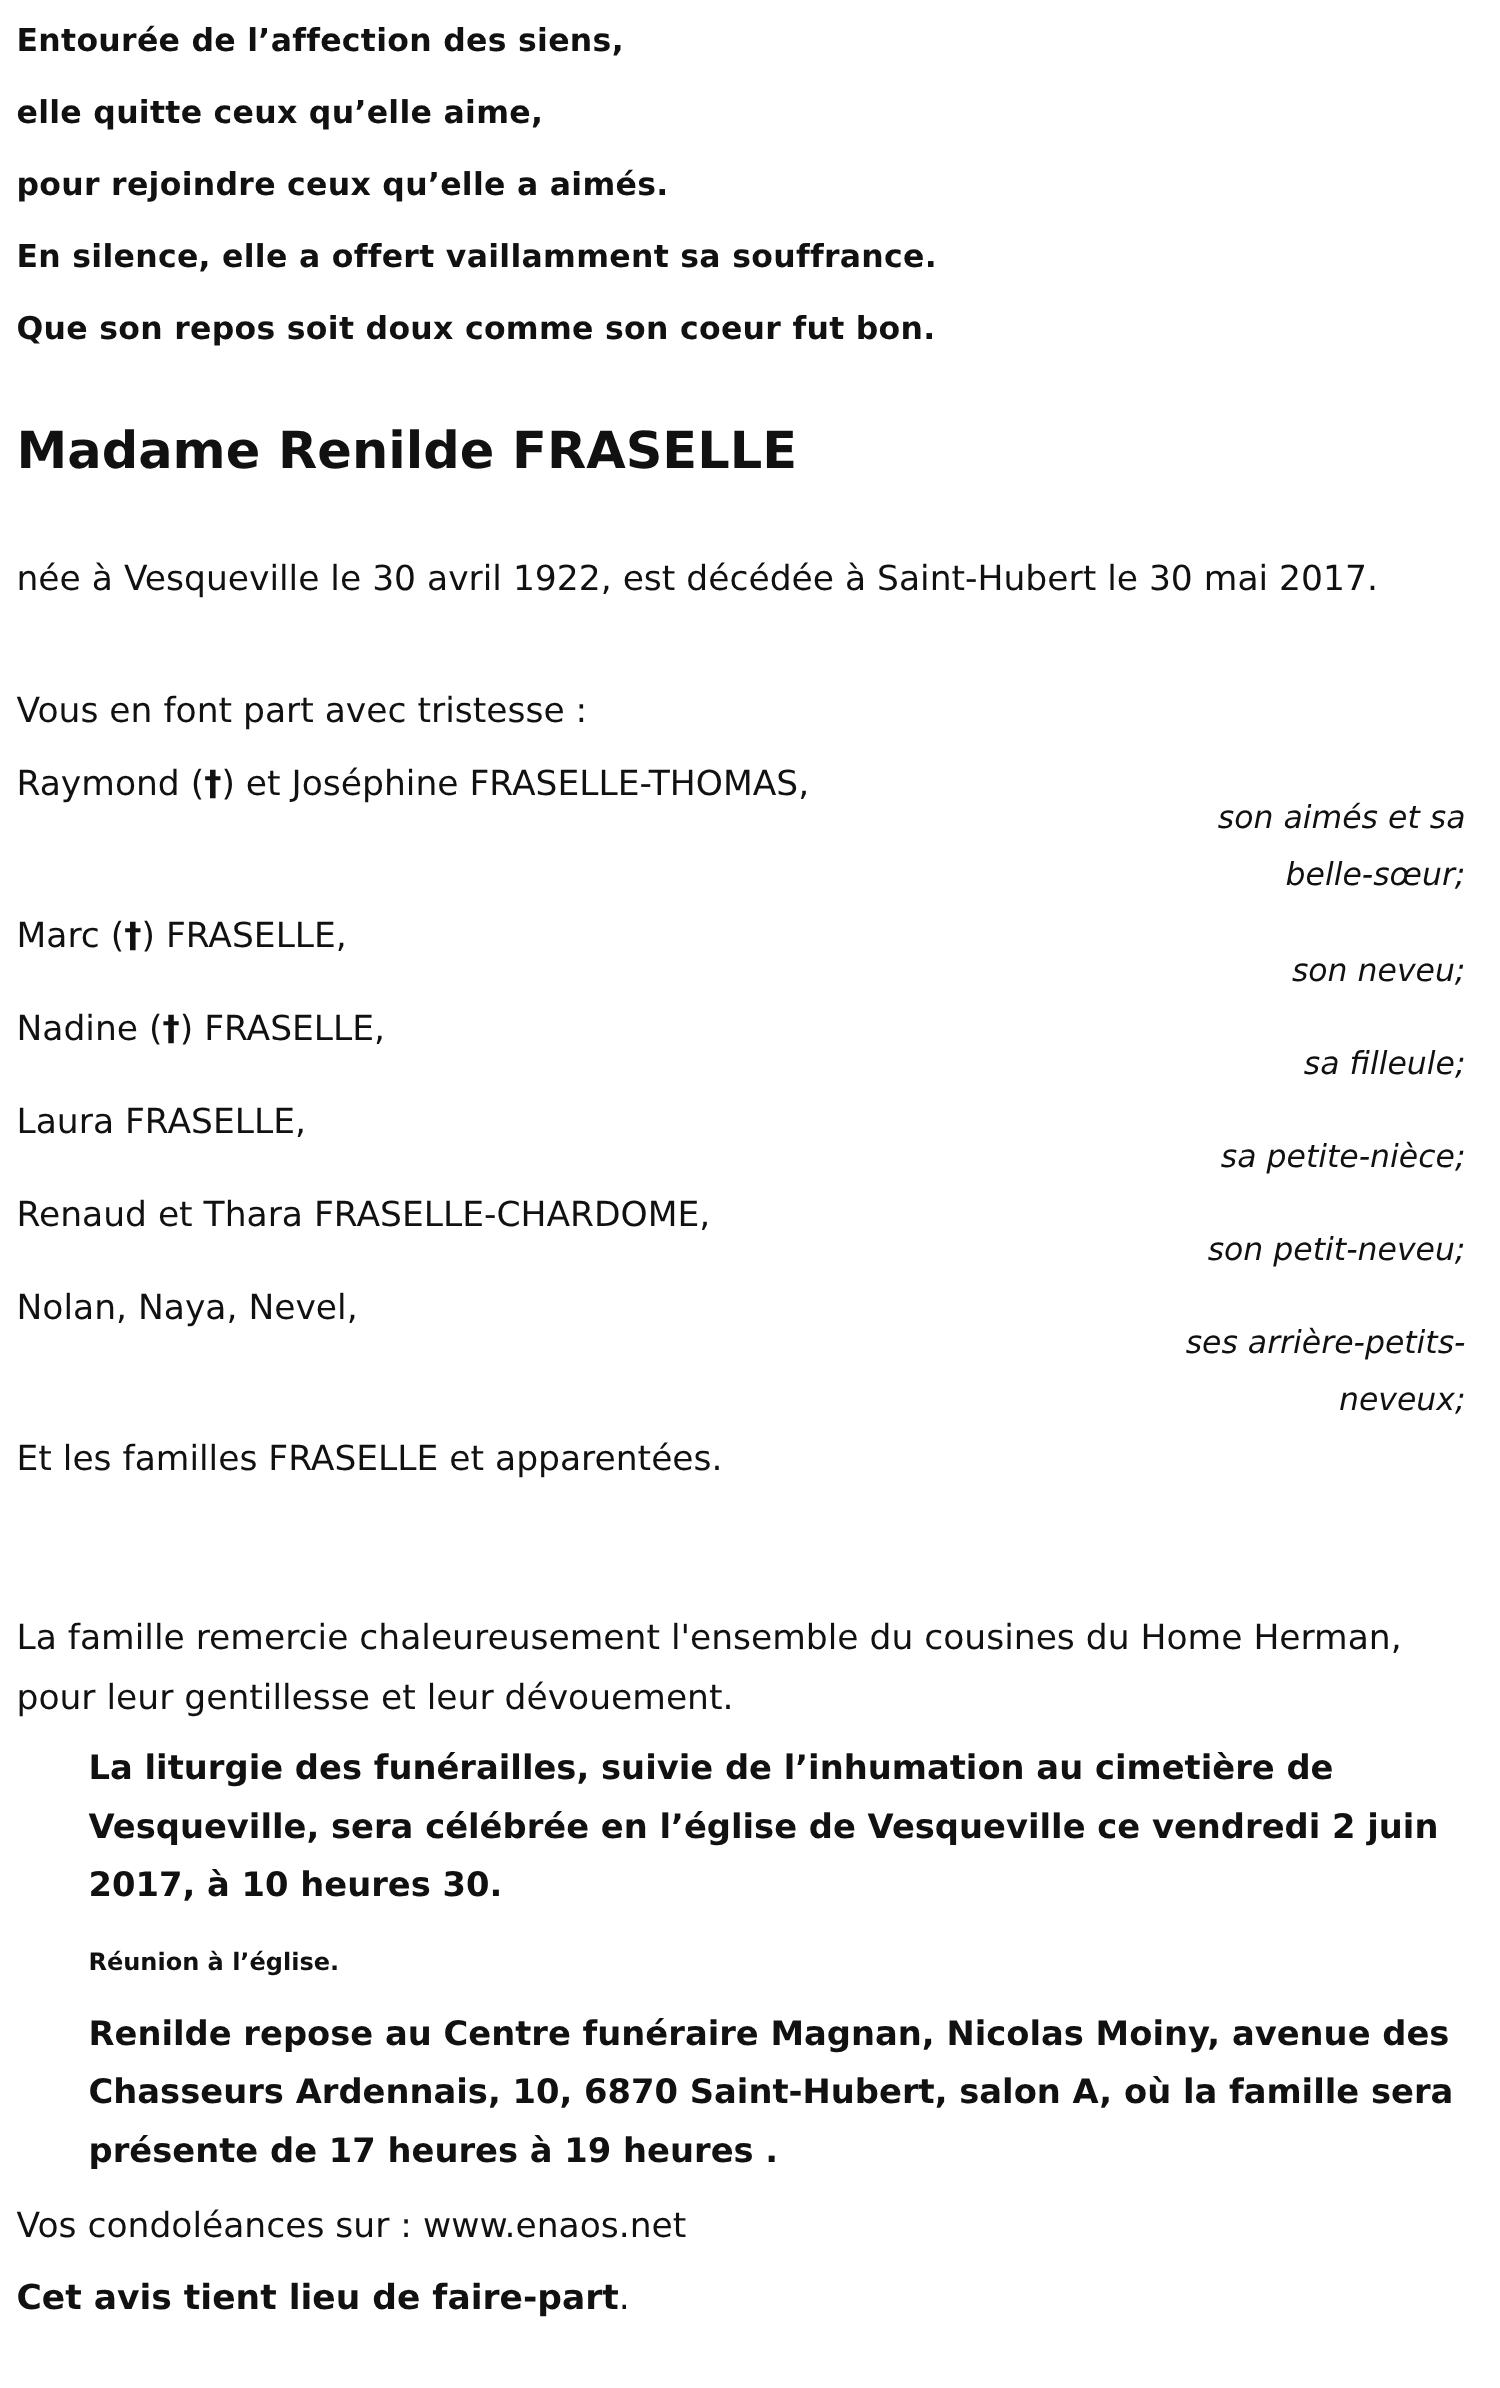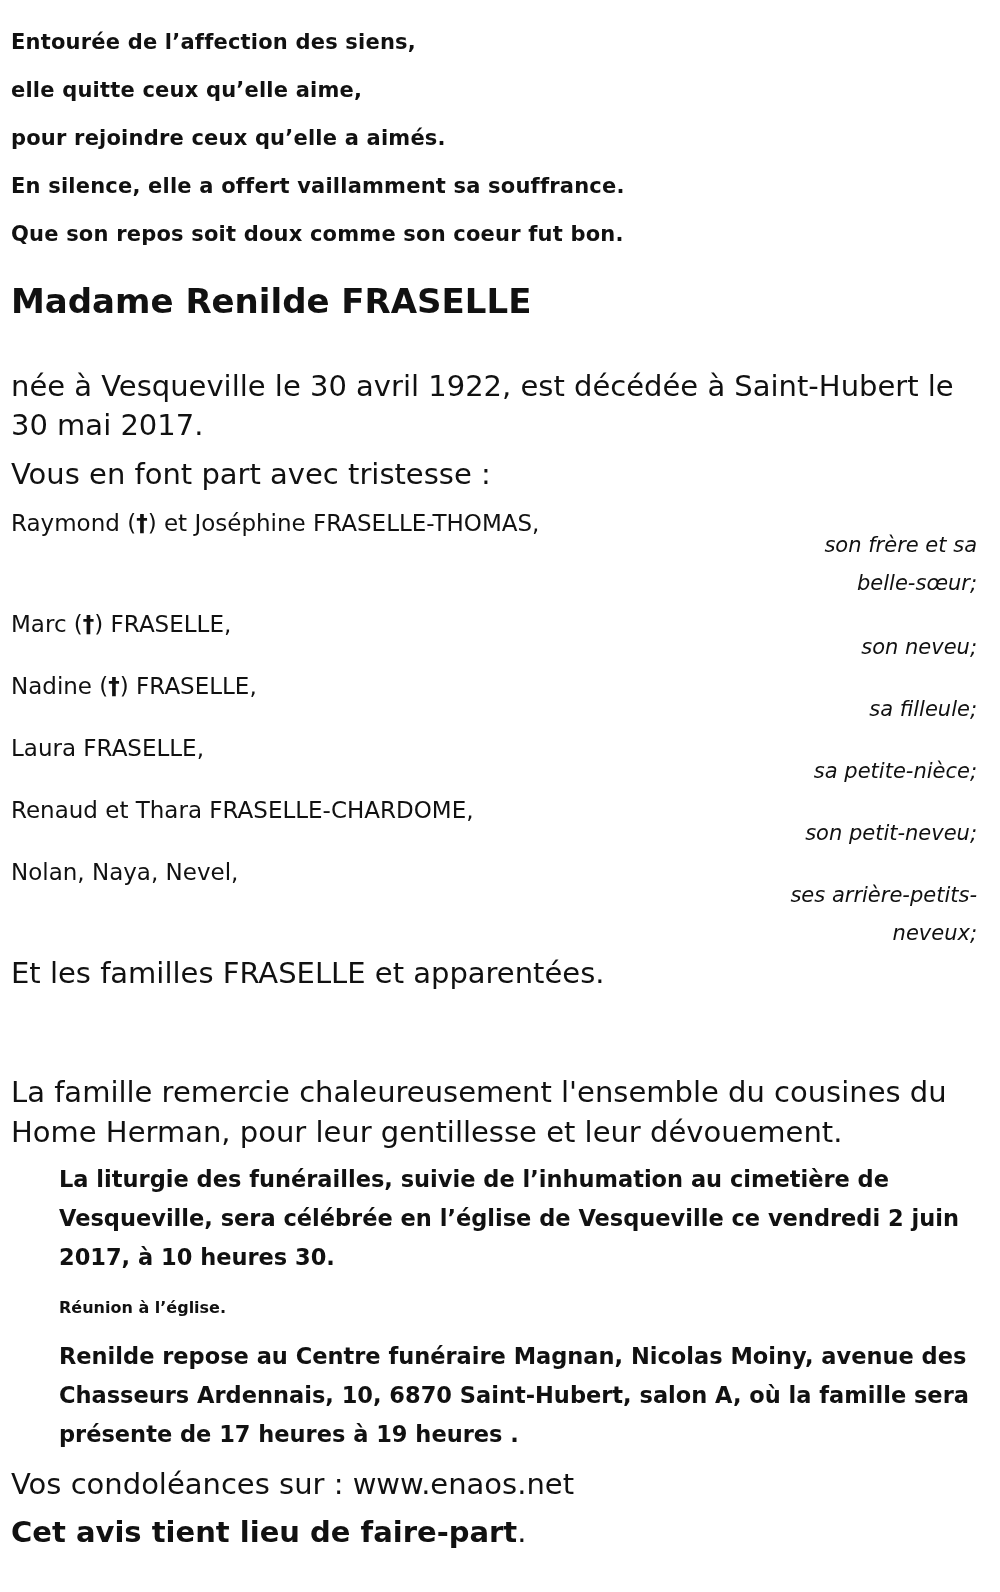--- a/index.html
+++ b/index.html
@@ -5,29 +5,29 @@
   html, body { margin: 0; padding: 0; background: #ffffff; }
   body {
     width: 1000px; height: 1592px; overflow: hidden;
     font-family: "DejaVu Sans", "Liberation Sans", sans-serif;
     color: #111111;
     position: relative;
   }
   .page { position: absolute; left: 11px; top: 0; width: 966px; }
   .poem-line {
     font-weight: bold; font-size: 21px; line-height: 24px;
-    position: absolute; left: 0; white-space: nowrap; letter-spacing: 0.2px; margin-top: 15px;
+    position: absolute; left: 0; white-space: nowrap; letter-spacing: 0.2px;
   }
   .title {
     position: absolute; left: 0; top: 281px; font-weight: bold;
     font-size: 34px; line-height: 40px; white-space: nowrap; text-align: right;
   }
   .para {
     position: absolute; left: 0; width: 966px;
-    font-size: 29px; line-height: 39px; font-weight: normal;
+    font-size: 23px; line-height: 39px; font-weight: normal;
   }
   .para.bold { font-weight: bold; margin-left: 48px; }
   .name-line {
     position: absolute; left: 0; font-size: 23px; line-height: 28px; white-space: nowrap;
   }
   .rel {
     position: absolute; right: 0; font-style: italic; font-size: 21px;
     line-height: 38px; text-align: right; width: 260px;
   }
   .cross { font-weight: bold; }
@@ -48,21 +48,21 @@
 
   <div class="title">Madame Renilde FRASELLE</div>
 
   <div class="para" style="top:367px">née à Vesqueville le 30 avril 1922, est décédée à Saint-Hubert le 30 mai 2017.</div>
   <div class="para" style="top:455px">Vous en font part avec tristesse :</div>
 
   <div class="name-line" style="top:509px">
     <span>Raymond (</span><span class="cross">†</span><span>) et Joséphine FRASELLE-THOMAS,</span>
   </div>
   <div class="rel" style="top:526px">
-    <div>son frère et sa</div>
+    <div>son aimés et sa</div>
     <div>belle-sœur;</div>
   </div>
 
   <div class="name-line" style="top:610px">
     <span>Marc (</span><span class="cross">†</span><span>) FRASELLE,</span>
   </div>
   <div class="rel" style="top:628px">
     <div>son neveu;</div>
   </div>
 

